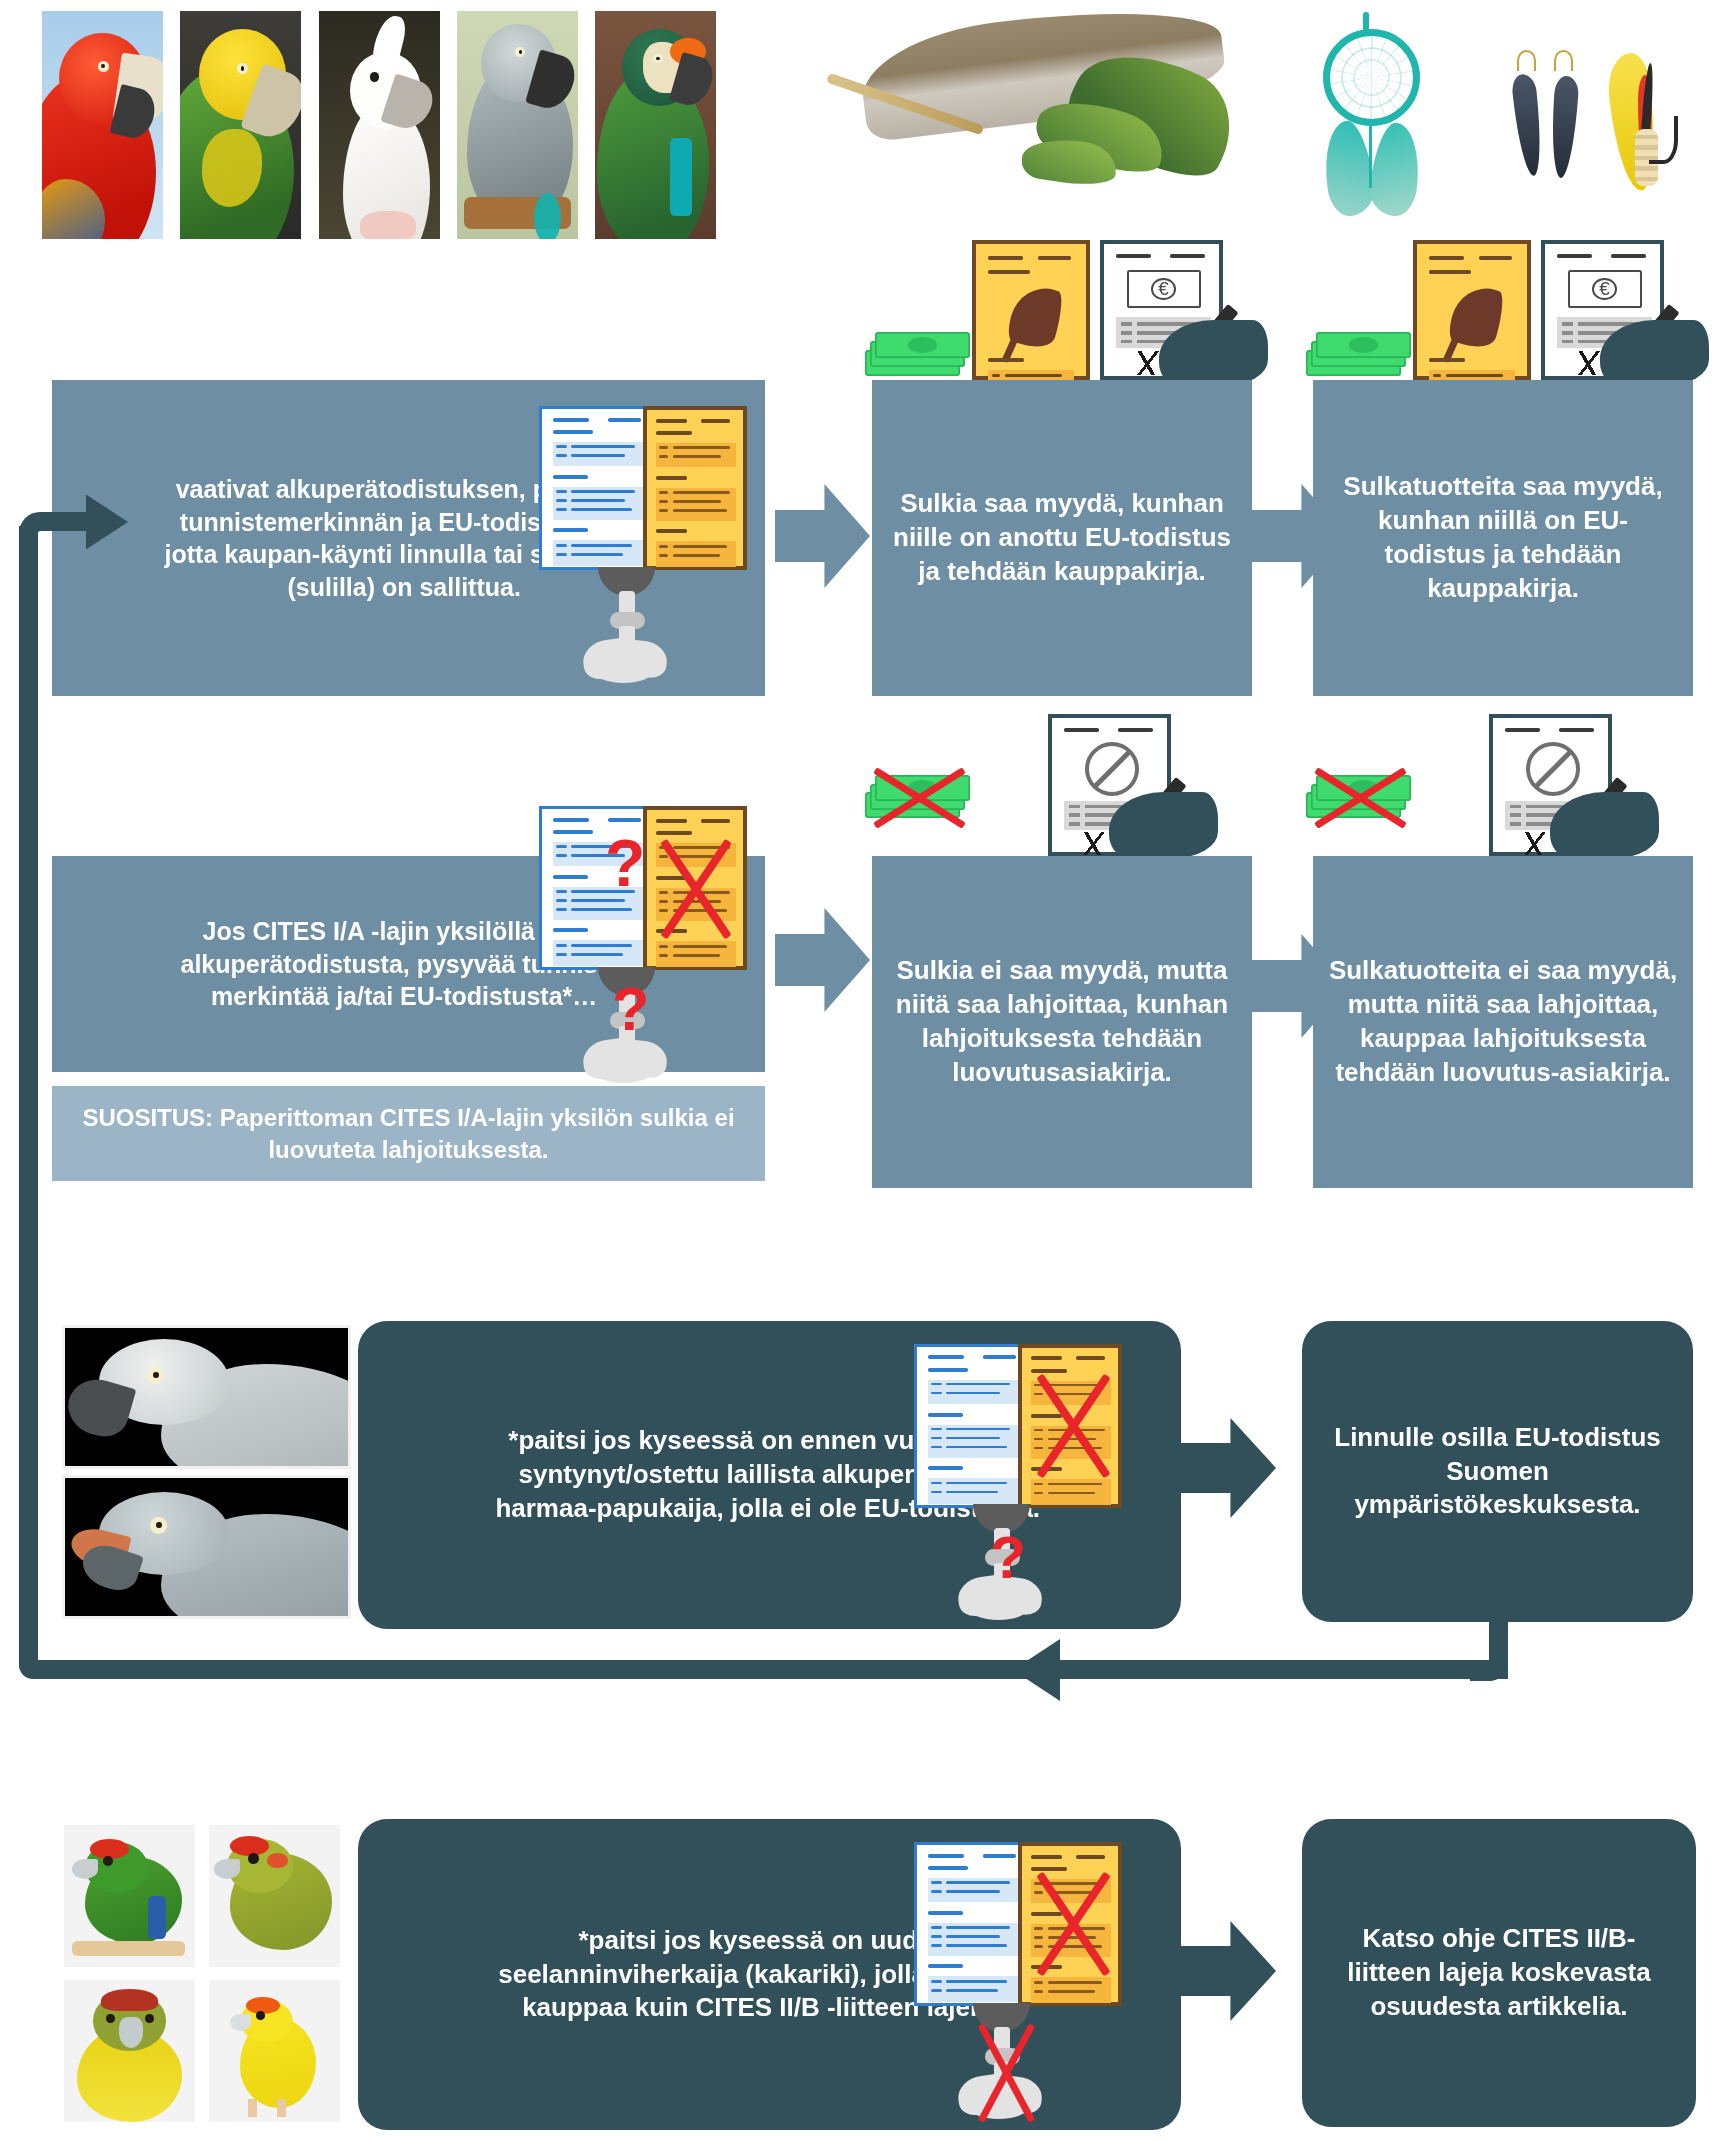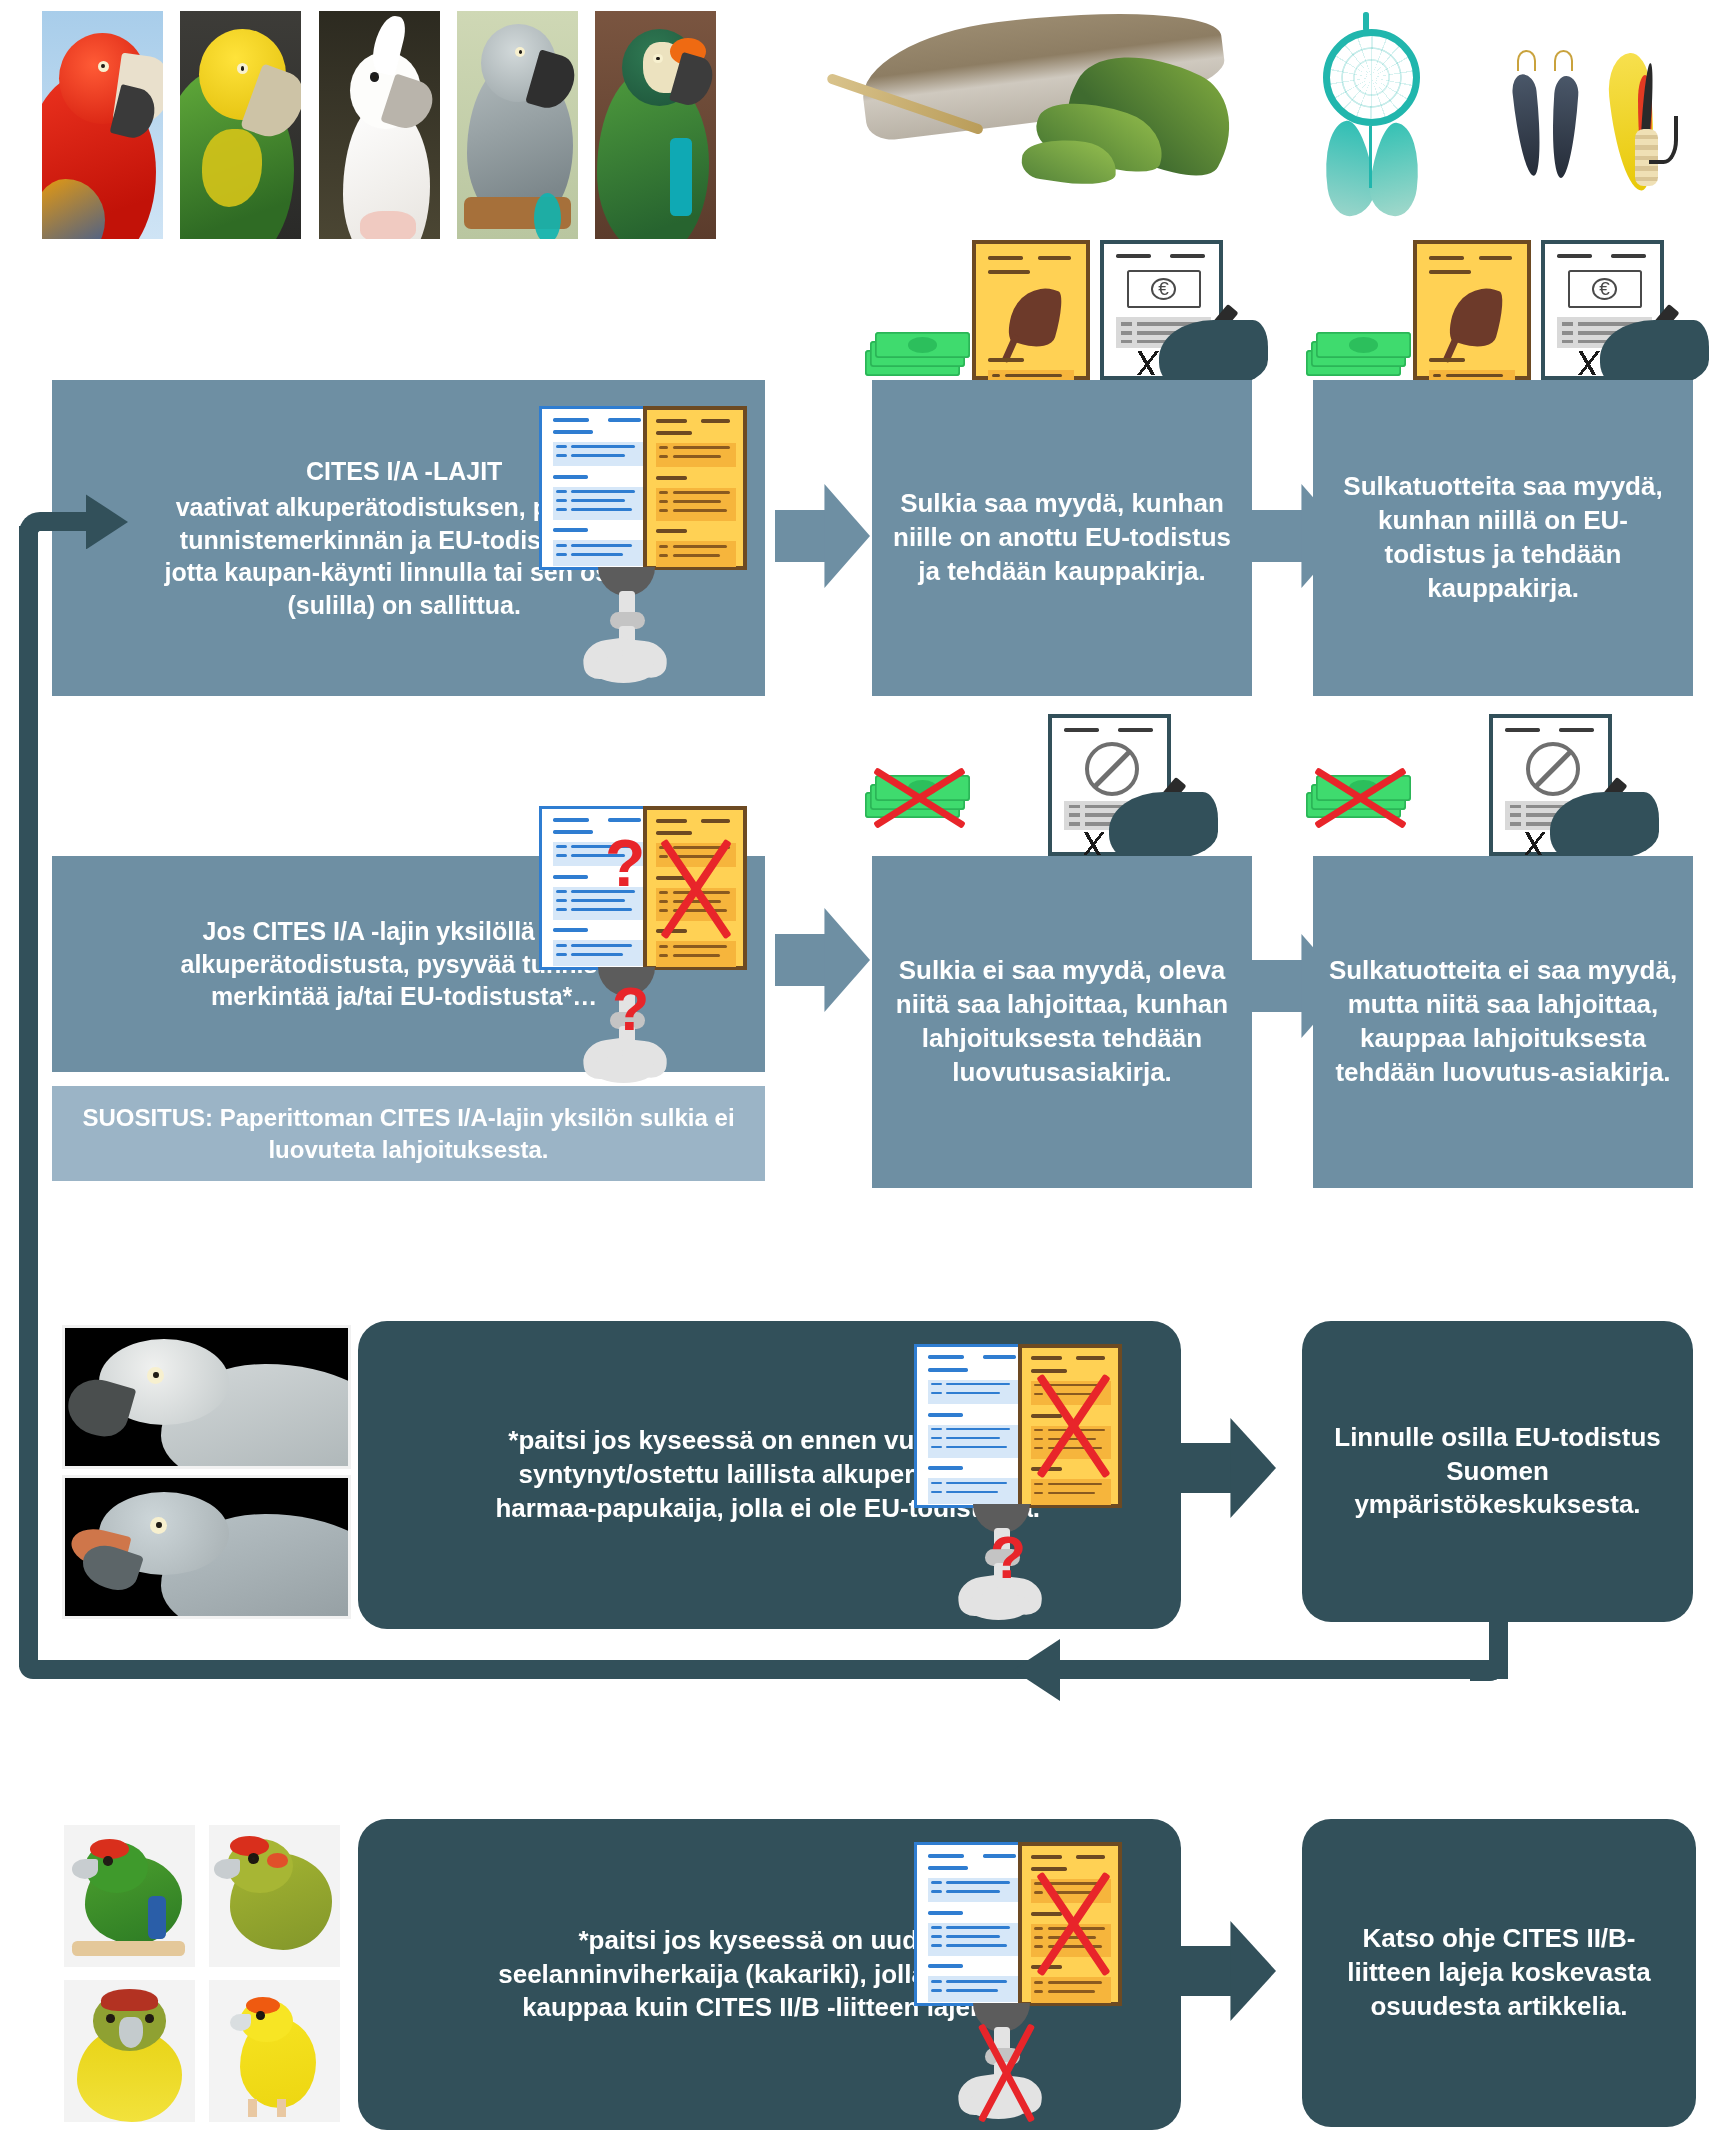--- a/index.html
+++ b/index.html
@@ -207,21 +207,20 @@
     <div style="position:absolute;left:31px;top:26px;width:14px;height:95px;background:#e23a22;border-radius:50% 50% 46% 54% / 26% 26% 74% 74%;"></div>
     <div style="position:absolute;left:35px;top:14px;width:8.6px;height:112px;background:#2a2a2a;border-radius:50%;transform:rotate(4deg);"></div>
     <div style="position:absolute;left:28px;top:80px;width:22.5px;height:57px;background:repeating-linear-gradient(180deg,#efe0b5 0 6px,#d9c596 6px 10.4px);border-radius:8.6px;"></div>
     <div style="position:absolute;left:42px;top:67px;width:29px;height:48px;border:4.3px solid #2a2a2a;border-left:none;border-top:none;border-radius:0 0 50% 0;"></div>
   </div>
 </div>
 
 <div class="box-slate-frame" style="left:42px;top:370px;width:733px;height:337px;"></div>
 <div class="box box-slate" style="left:52px;top:380px;width:713px;height:316px;">
   <div style="width:502px;margin-right:8.6px;">
-    <p style="font-size:25px;margin-bottom:3.5px;">CITES I/A -LAJIT</p>
     <p style="font-size:25px;">vaativat alkuperätodistuksen, pysyvän tunnistemerkinnän ja EU-todistuksen, jotta kaupan-käynti  linnulla tai sen osilla (sulilla) on sallittua.</p>
   </div>
 </div>
 
 <div class="doc-icon" style="left:529px;top:387px;width:259px;height:294px;">
   <div class="doc-white" style="left:10.4px;top:19px;width:116px;height:164px;">
     <div class="dl" style="left:10.4px;top:8.6px;width:36px;"></div>
     <div class="dl" style="left:66px;top:8.6px;width:33px;"></div>
     <div class="dl" style="left:10.4px;top:21px;width:40px;"></div>
     <div class="db" style="left:10.4px;top:33px;width:90px;height:24px;"></div>
@@ -481,21 +480,21 @@
   </div>
   <div style="position:absolute;left:14px;top:114px;width:54px;height:22.5px;
      background:
       linear-gradient(60deg,transparent 46%,#1a1a1a 46% 52%,transparent 52%),
       linear-gradient(-52deg,transparent 46%,#1a1a1a 46% 51%,transparent 51%);"></div>
 </div>
 <div class="pen" style="left:1162px;top:777px;width:14px;height:38px;"></div>
 <div class="hand" style="left:1109px;top:792px;width:109px;height:66px;"></div>
 
 <div class="box box-slate" style="left:872px;top:856px;width:380px;height:332px;">
-  <p style="font-size:26px;">Sulkia ei saa myydä, oleva niitä saa lahjoittaa,  kunhan lahjoituksesta tehdään luovutusasiakirja.</p>
+  <p style="font-size:26px;">Sulkia ei saa myydä, mutta niitä saa lahjoittaa,  kunhan lahjoituksesta tehdään luovutusasiakirja.</p>
 </div>
 
 <div class="arrow-right" style="left:1252px;top:934px;width:95px;height:104px;background:none;">
   <div class="shaft"></div>
     <div class="headx"></div>
 </div>
 
 <div class="money" style="left:1306px;top:761px;width:112px;height:69px;">
   <div class="bill" style="left:0;top:31px;width:95px;height:26px;"></div>
   <div class="bill" style="left:5.2px;top:22.5px;width:95px;height:26px;"></div>

